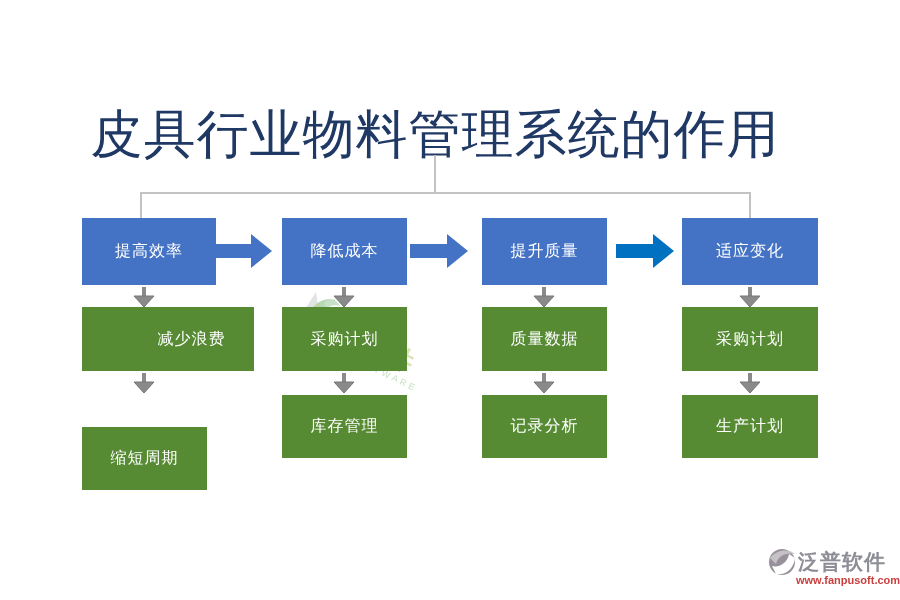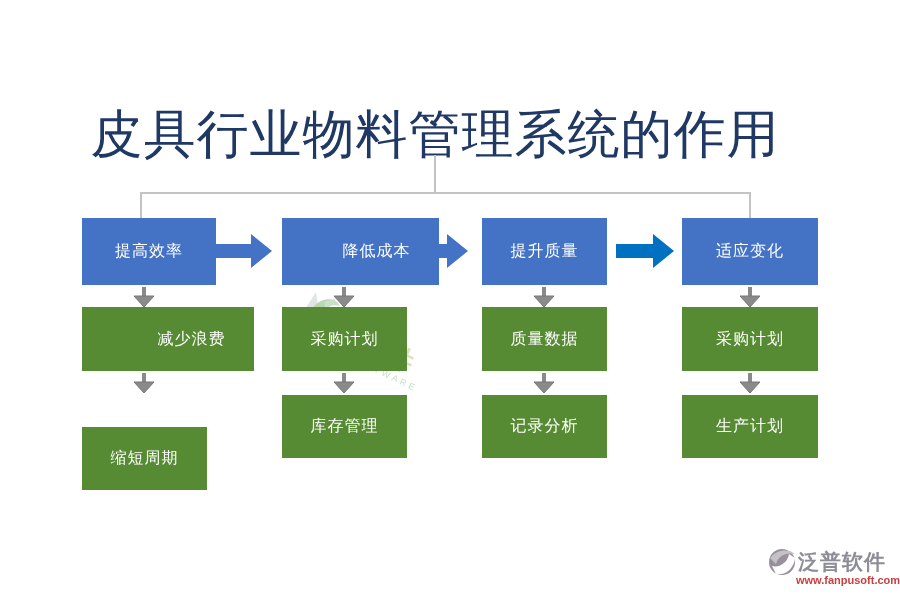--- a/index.html
+++ b/index.html
@@ -57,21 +57,21 @@
     <svg width="48" height="42" style="position:absolute;left:294px;top:290px;opacity:0.55;">
       <path d="M4 30 L22 2 L26 30 Z" fill="#C9CFCB"></path>
       <path d="M16 34 C12 18 26 6 42 10 C34 14 28 22 30 36 C24 40 18 39 16 34 Z" fill="#7DB87A"></path>
       <path d="M30 12 C36 8 44 10 46 16 C40 14 34 16 32 20 Z" fill="#9CC89A"></path>
     </svg>
     <div class="wm-text">泛普软件</div>
     <div class="wm-sub">SOFTWARE</div>
   </div>
 
   <div class="box blue" style="left:82px;top:218px;width:134px;height:67px;">提高效率</div>
-  <div class="box blue" style="left:282px;top:218px;width:125px;height:67px;padding-left:32px;">降低成本</div>
+  <div class="box blue" style="left:282px;top:218px;width:125px;height:67px;">降低成本</div>
   <div class="box blue" style="left:482px;top:218px;width:125px;height:67px;">提升质量</div>
   <div class="box blue" style="left:682px;top:218px;width:136px;height:67px;">适应变化</div>
 
   <svg class="arrow-right" style="left:214px;top:234px;" viewBox="0 0 58 34">
     <rect x="0" y="10" width="38" height="14" fill="#4472C4"></rect>
     <polygon points="37,0 58,17 37,34" fill="#4472C4"></polygon>
   </svg>
   <svg class="arrow-right" style="left:410px;top:234px;" viewBox="0 0 58 34">
     <rect x="0" y="10" width="38" height="14" fill="#4472C4"></rect>
     <polygon points="37,0 58,17 37,34" fill="#4472C4"></polygon>

